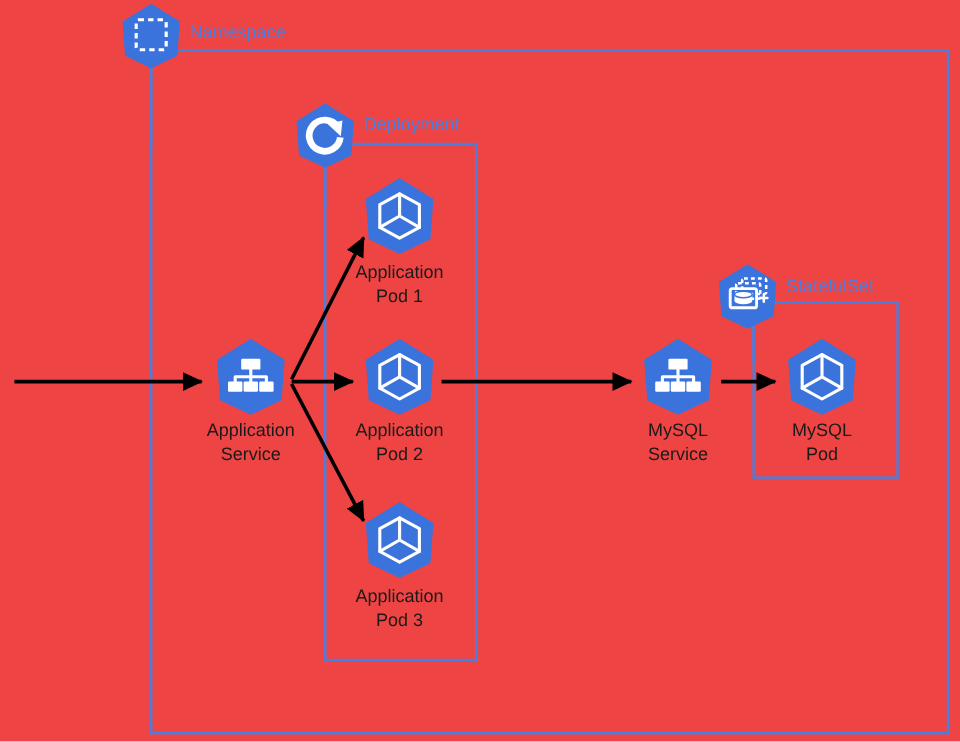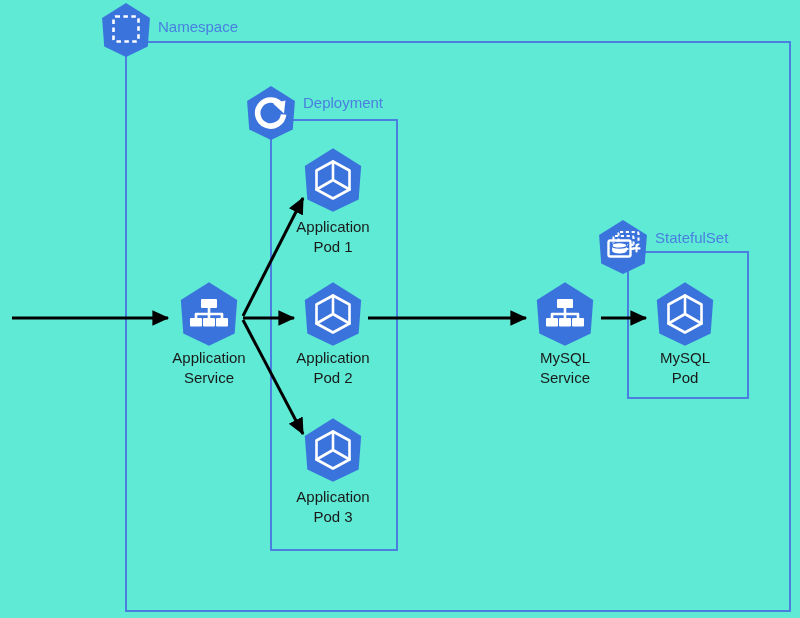--- a/index.html
+++ b/index.html
@@ -8,21 +8,21 @@
     padding: 0;
     background: #ffffff;
   }
   body {
     font-family: "Liberation Sans", sans-serif;
   }
   #diagram-root {
     position: relative;
     width: 800px;
     height: 618px;
-    background: #5eead4;
+    background: #ef4444;
     overflow: hidden;
   }
   #diagram-svg {
     position: absolute;
     top: 0;
     left: 0;
     width: 800px;
     height: 618px;
   }
   .grp-label {

